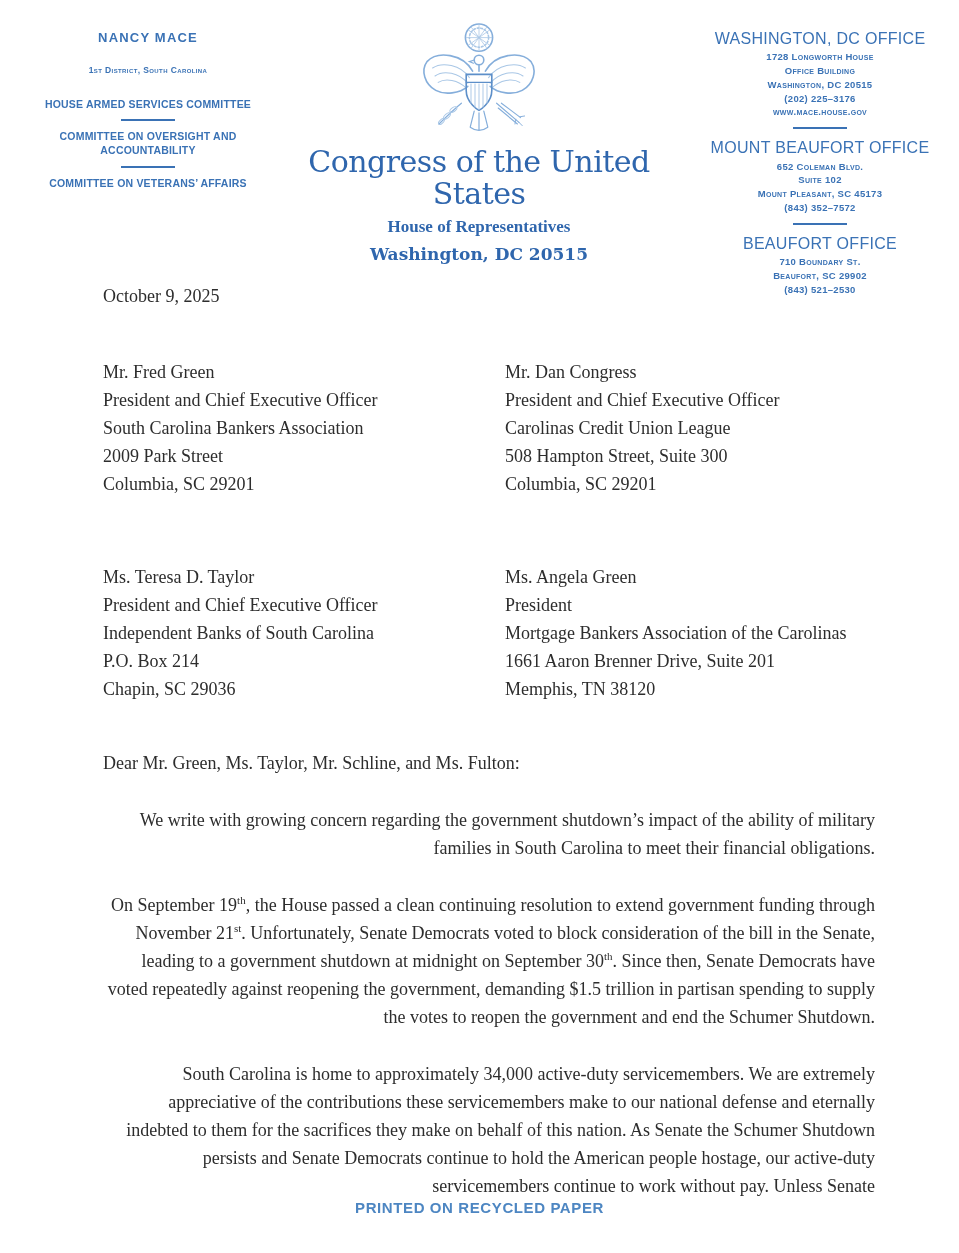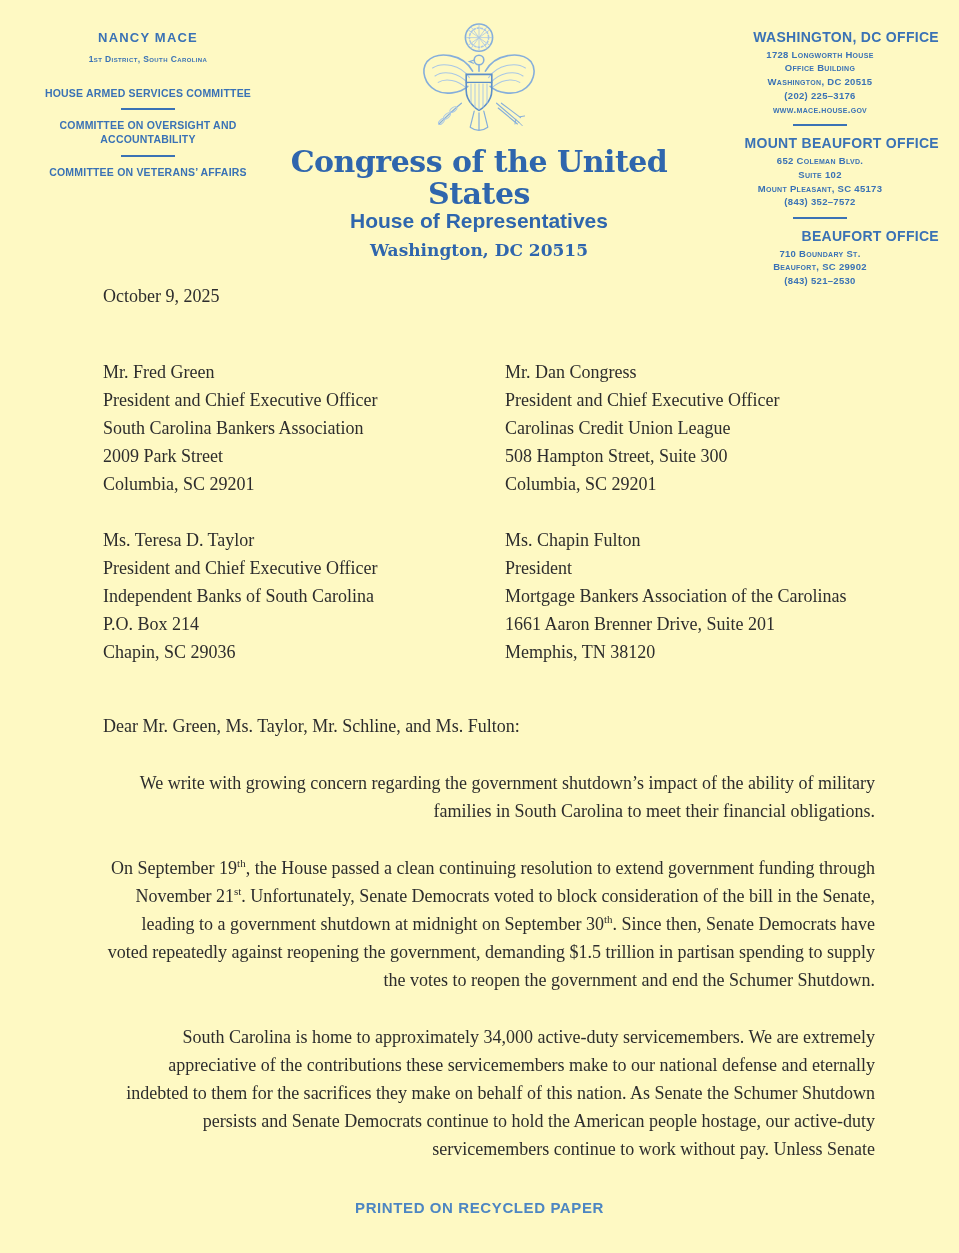--- a/index.html
+++ b/index.html
@@ -1,66 +1,66 @@
 <!DOCTYPE html>
 <html><head>
 <meta charset="utf-8">
 <style>
   * { margin:0; padding:0; box-sizing:border-box; }
   html,body { background:#e9e9e9; }
   .page {
     position:relative;
     width:959px; height:1253px;
     margin:0 auto;
-    background:#fef9c3;
+    background:#ffffff;
     font-family:"Liberation Serif", serif;
     color:#2d2d2d;
     overflow:hidden;
   }
 
   
   .lh-left, .lh-right {
     position:absolute; top:30px;
     text-align:center;
     font-family:"Liberation Sans", sans-serif;
     color:#3a72b5;
   }
   .lh-left  { left:26px;  width:244px; }
   .lh-right { right:20px; width:238px; top:28px; }
 
   .member-name { font-size:13px; font-weight:bold; letter-spacing:1.2px; }
-  .member-district { font-size:8.5px; font-weight:bold; font-variant:small-caps; letter-spacing:.4px; margin-top:9px; }
+  .member-district { font-size:8.5px; font-weight:bold; font-variant:small-caps; letter-spacing:.4px; margin-top:20px; }
   .committee-list { margin-top:22px; }
   .committee { font-size:10.5px; font-weight:bold; line-height:1.35; letter-spacing:.2px;text-align:center; }
   .mini-divider { width:54px; border-top:2px solid #3a72b5; margin:8px auto; }
 
   .office-block { }
-  .office-name { font-size:14px; font-weight:bold; letter-spacing:.3px; line-height:1.4;text-align:right; }
+  .office-name { font-size:16px; font-weight:normal; letter-spacing:.3px; line-height:1.4; }
   .office-line { font-size:9.5px; font-weight:bold; font-variant:small-caps; letter-spacing:.3px; line-height:1.45; }
 
   .lh-center {
     position:absolute; left:279px; top:18px; width:400px;
     text-align:center; color:#2f66ad;
   }
   .seal { display:block; margin:0 auto 4px; }
-  .org-title    { font-family:"DejaVu Serif", serif; font-weight:bold; font-size:30px; line-height:1.05; letter-spacing:-.5px; }
-  .org-subtitle { font-family:Liberation Sans, sans-serif; font-weight:bold; font-size:21px; }
+  .org-title    { font-family:"DejaVu Serif", serif; font-weight:normal; font-size:30px; line-height:1.05; letter-spacing:-.5px; }
+  .org-subtitle { font-family:Liberation Serif, serif; font-weight:bold; font-size:17px; margin-top:8px; }
   .org-address  { font-family:"DejaVu Serif", serif; font-weight:bold; font-size:17px; margin-top:7px; }
 
   
   .letter-body {
     position:absolute; left:103px; top:282px; width:772px;
     font-size:18px; line-height:28px;
   }
   .letter-date { text-align:left; margin-bottom:48px; }
 
   .recipients {
     display:grid;
     grid-template-columns:402px 1fr;
-    row-gap:28px;
+    row-gap:65px;
     margin-bottom:46px;
   }
   .recipient-block { max-width:352px; }
 
   .salutation { margin-bottom:29px; }
   .paragraphs p { margin-bottom:29px; text-align:right; }
   .paragraphs sup { font-size:11px; vertical-align:super; line-height:0; }
 
   
   .page-footer {
@@ -171,21 +171,21 @@
           <div class="recipient-line">Columbia, SC 29201</div>
         </div>
         <div class="recipient-block">
           <div class="recipient-line">Ms. Teresa D. Taylor</div>
           <div class="recipient-line">President and Chief Executive Officer</div>
           <div class="recipient-line">Independent Banks of South Carolina</div>
           <div class="recipient-line">P.O. Box 214</div>
           <div class="recipient-line">Chapin, SC 29036</div>
         </div>
         <div class="recipient-block">
-          <div class="recipient-line">Ms. Chapin Fulton</div>
+          <div class="recipient-line">Ms. Angela Green</div>
           <div class="recipient-line">President</div>
           <div class="recipient-line">Mortgage Bankers Association of the Carolinas</div>
           <div class="recipient-line">1661 Aaron Brenner Drive, Suite 201</div>
           <div class="recipient-line">Memphis, TN 38120</div>
         </div>
       </div>
     <div class="salutation">Dear Mr. Green, Ms. Taylor, Mr. Schline, and Ms. Fulton:</div>
     <div class="paragraphs">
         <p><span>We write with growing concern regarding the government shutdown’s impact of the ability of military families in South Carolina to meet their financial obligations.</span></p>
         <p><span>On September 19</span><sup>th</sup><span>, the House passed a clean continuing resolution to extend government funding through November 21</span><sup>st</sup><span>. Unfortunately, Senate Democrats voted to block consideration of the bill in the Senate, leading to a government shutdown at midnight on September 30</span><sup>th</sup><span>. Since then, Senate Democrats have voted repeatedly against reopening the government, demanding $1.5 trillion in partisan spending to supply the votes to reopen the government and end the Schumer Shutdown.</span></p>

